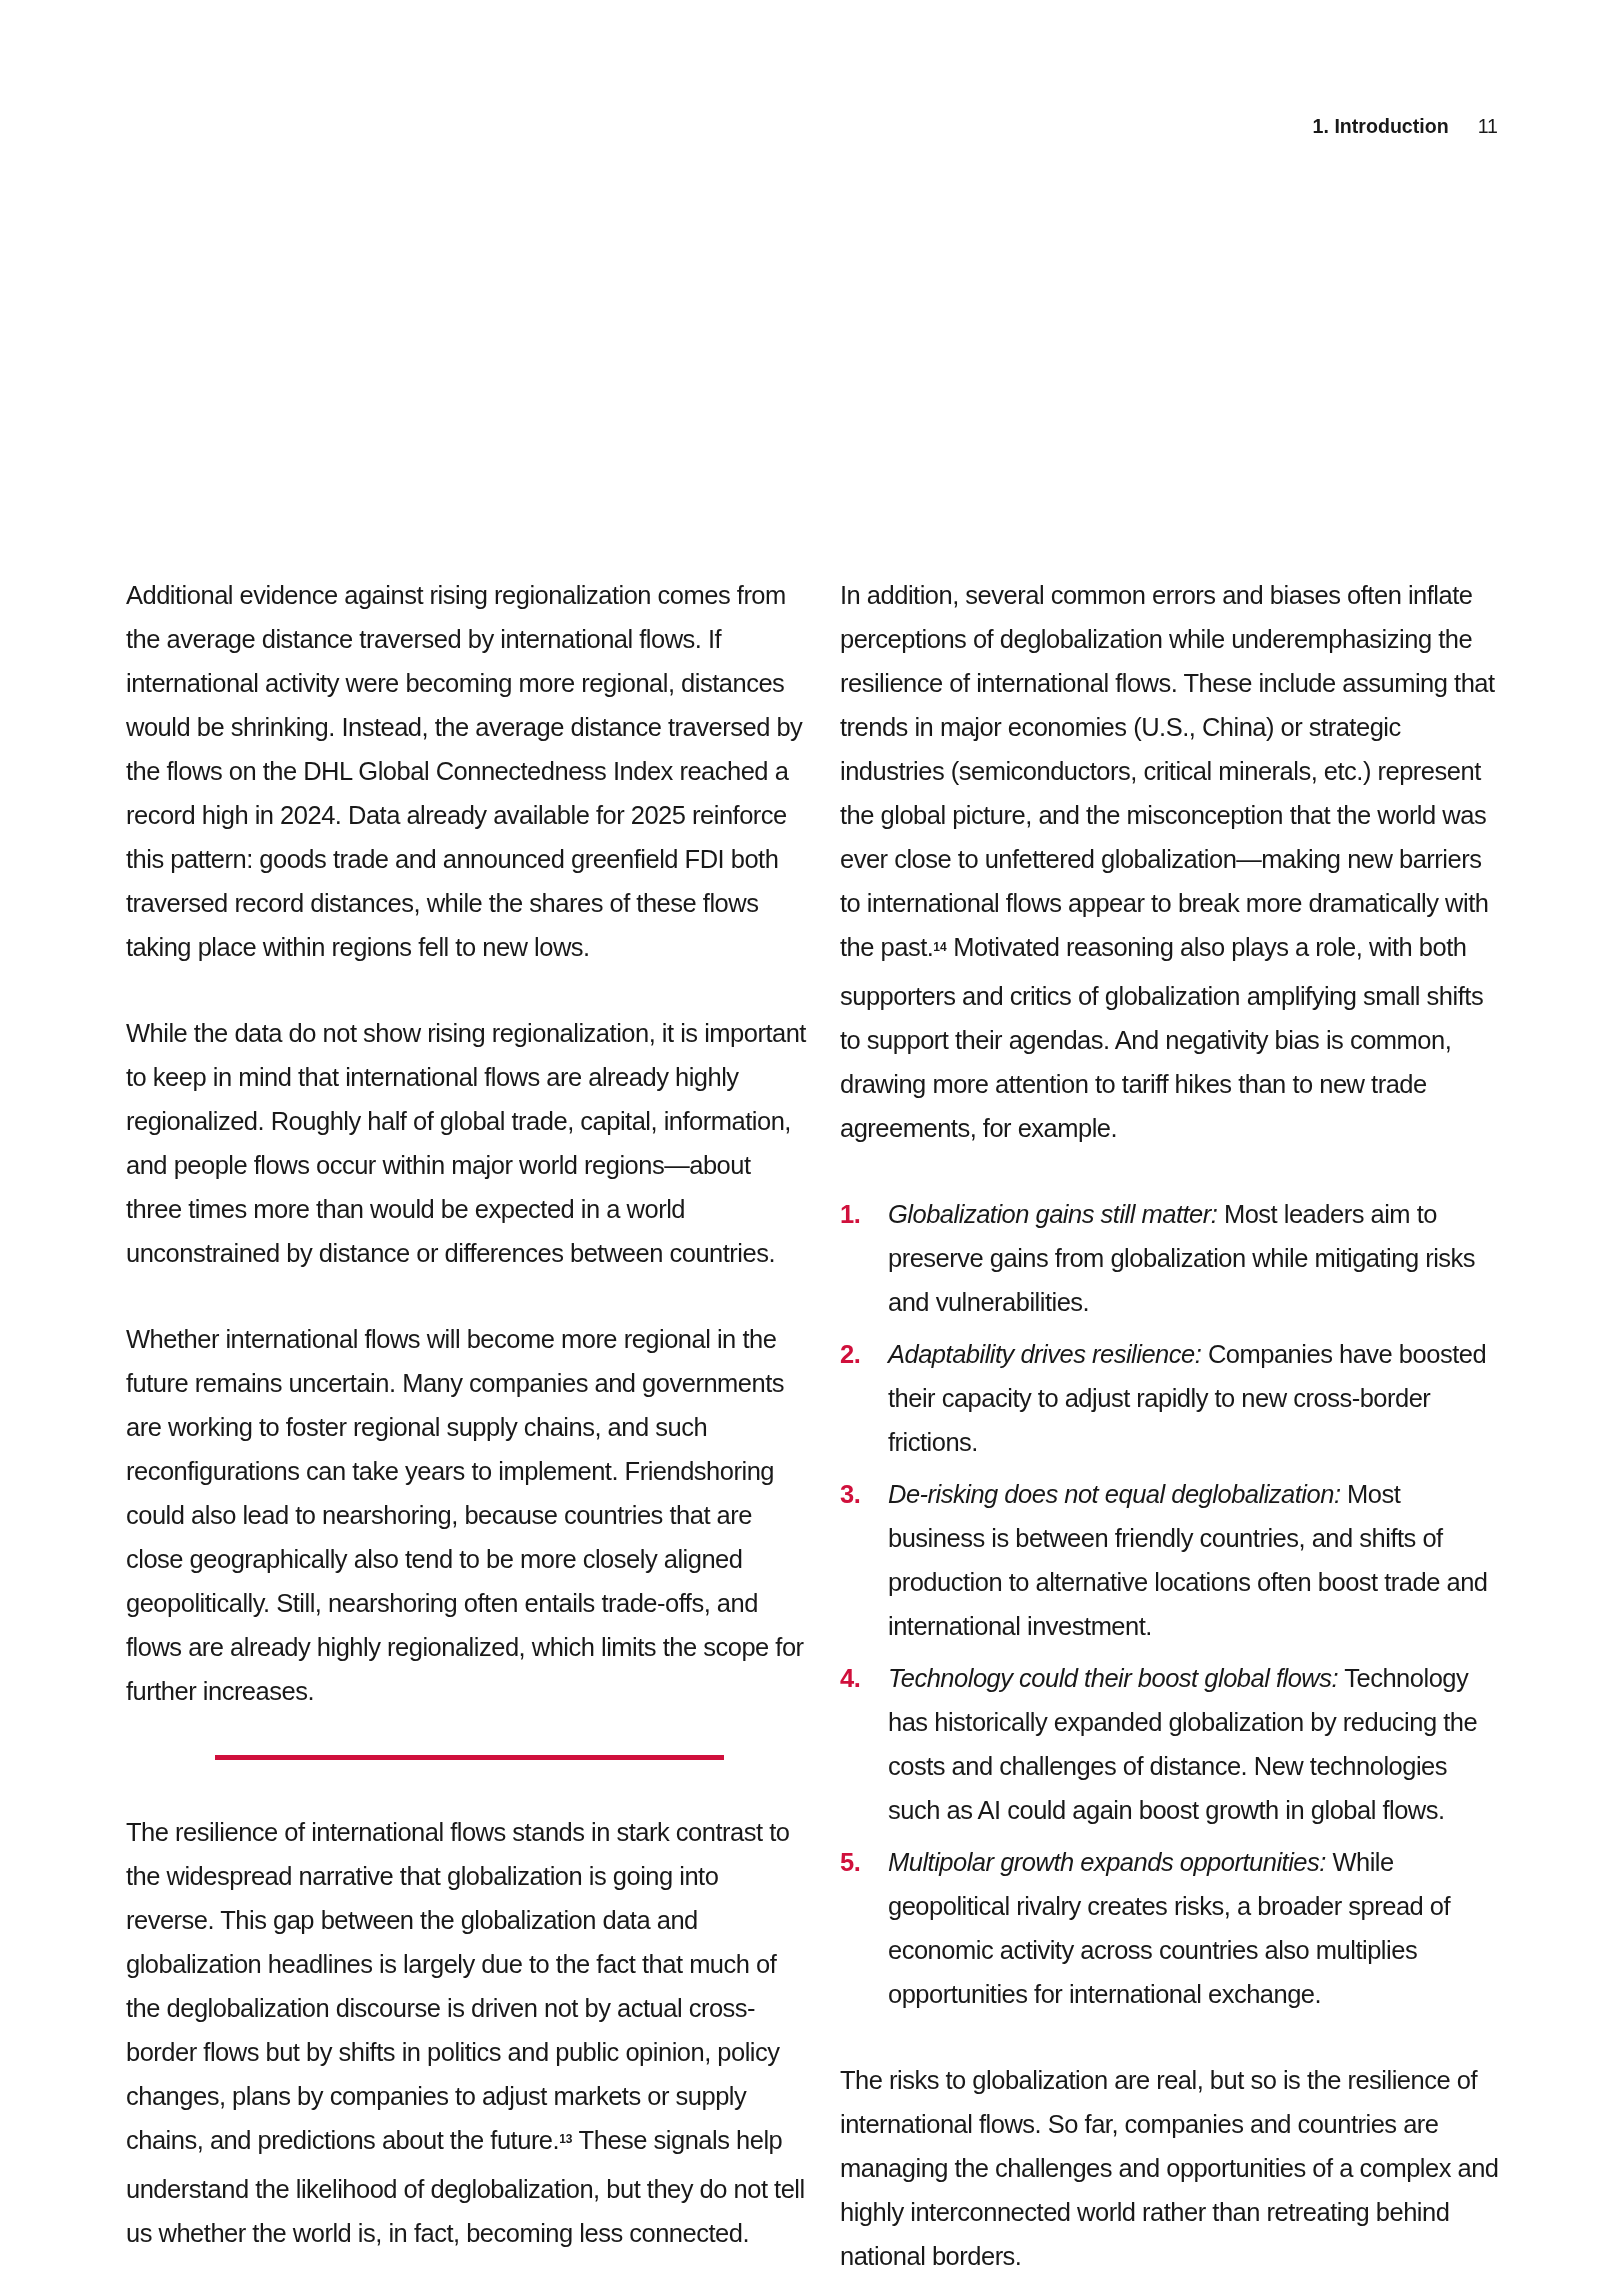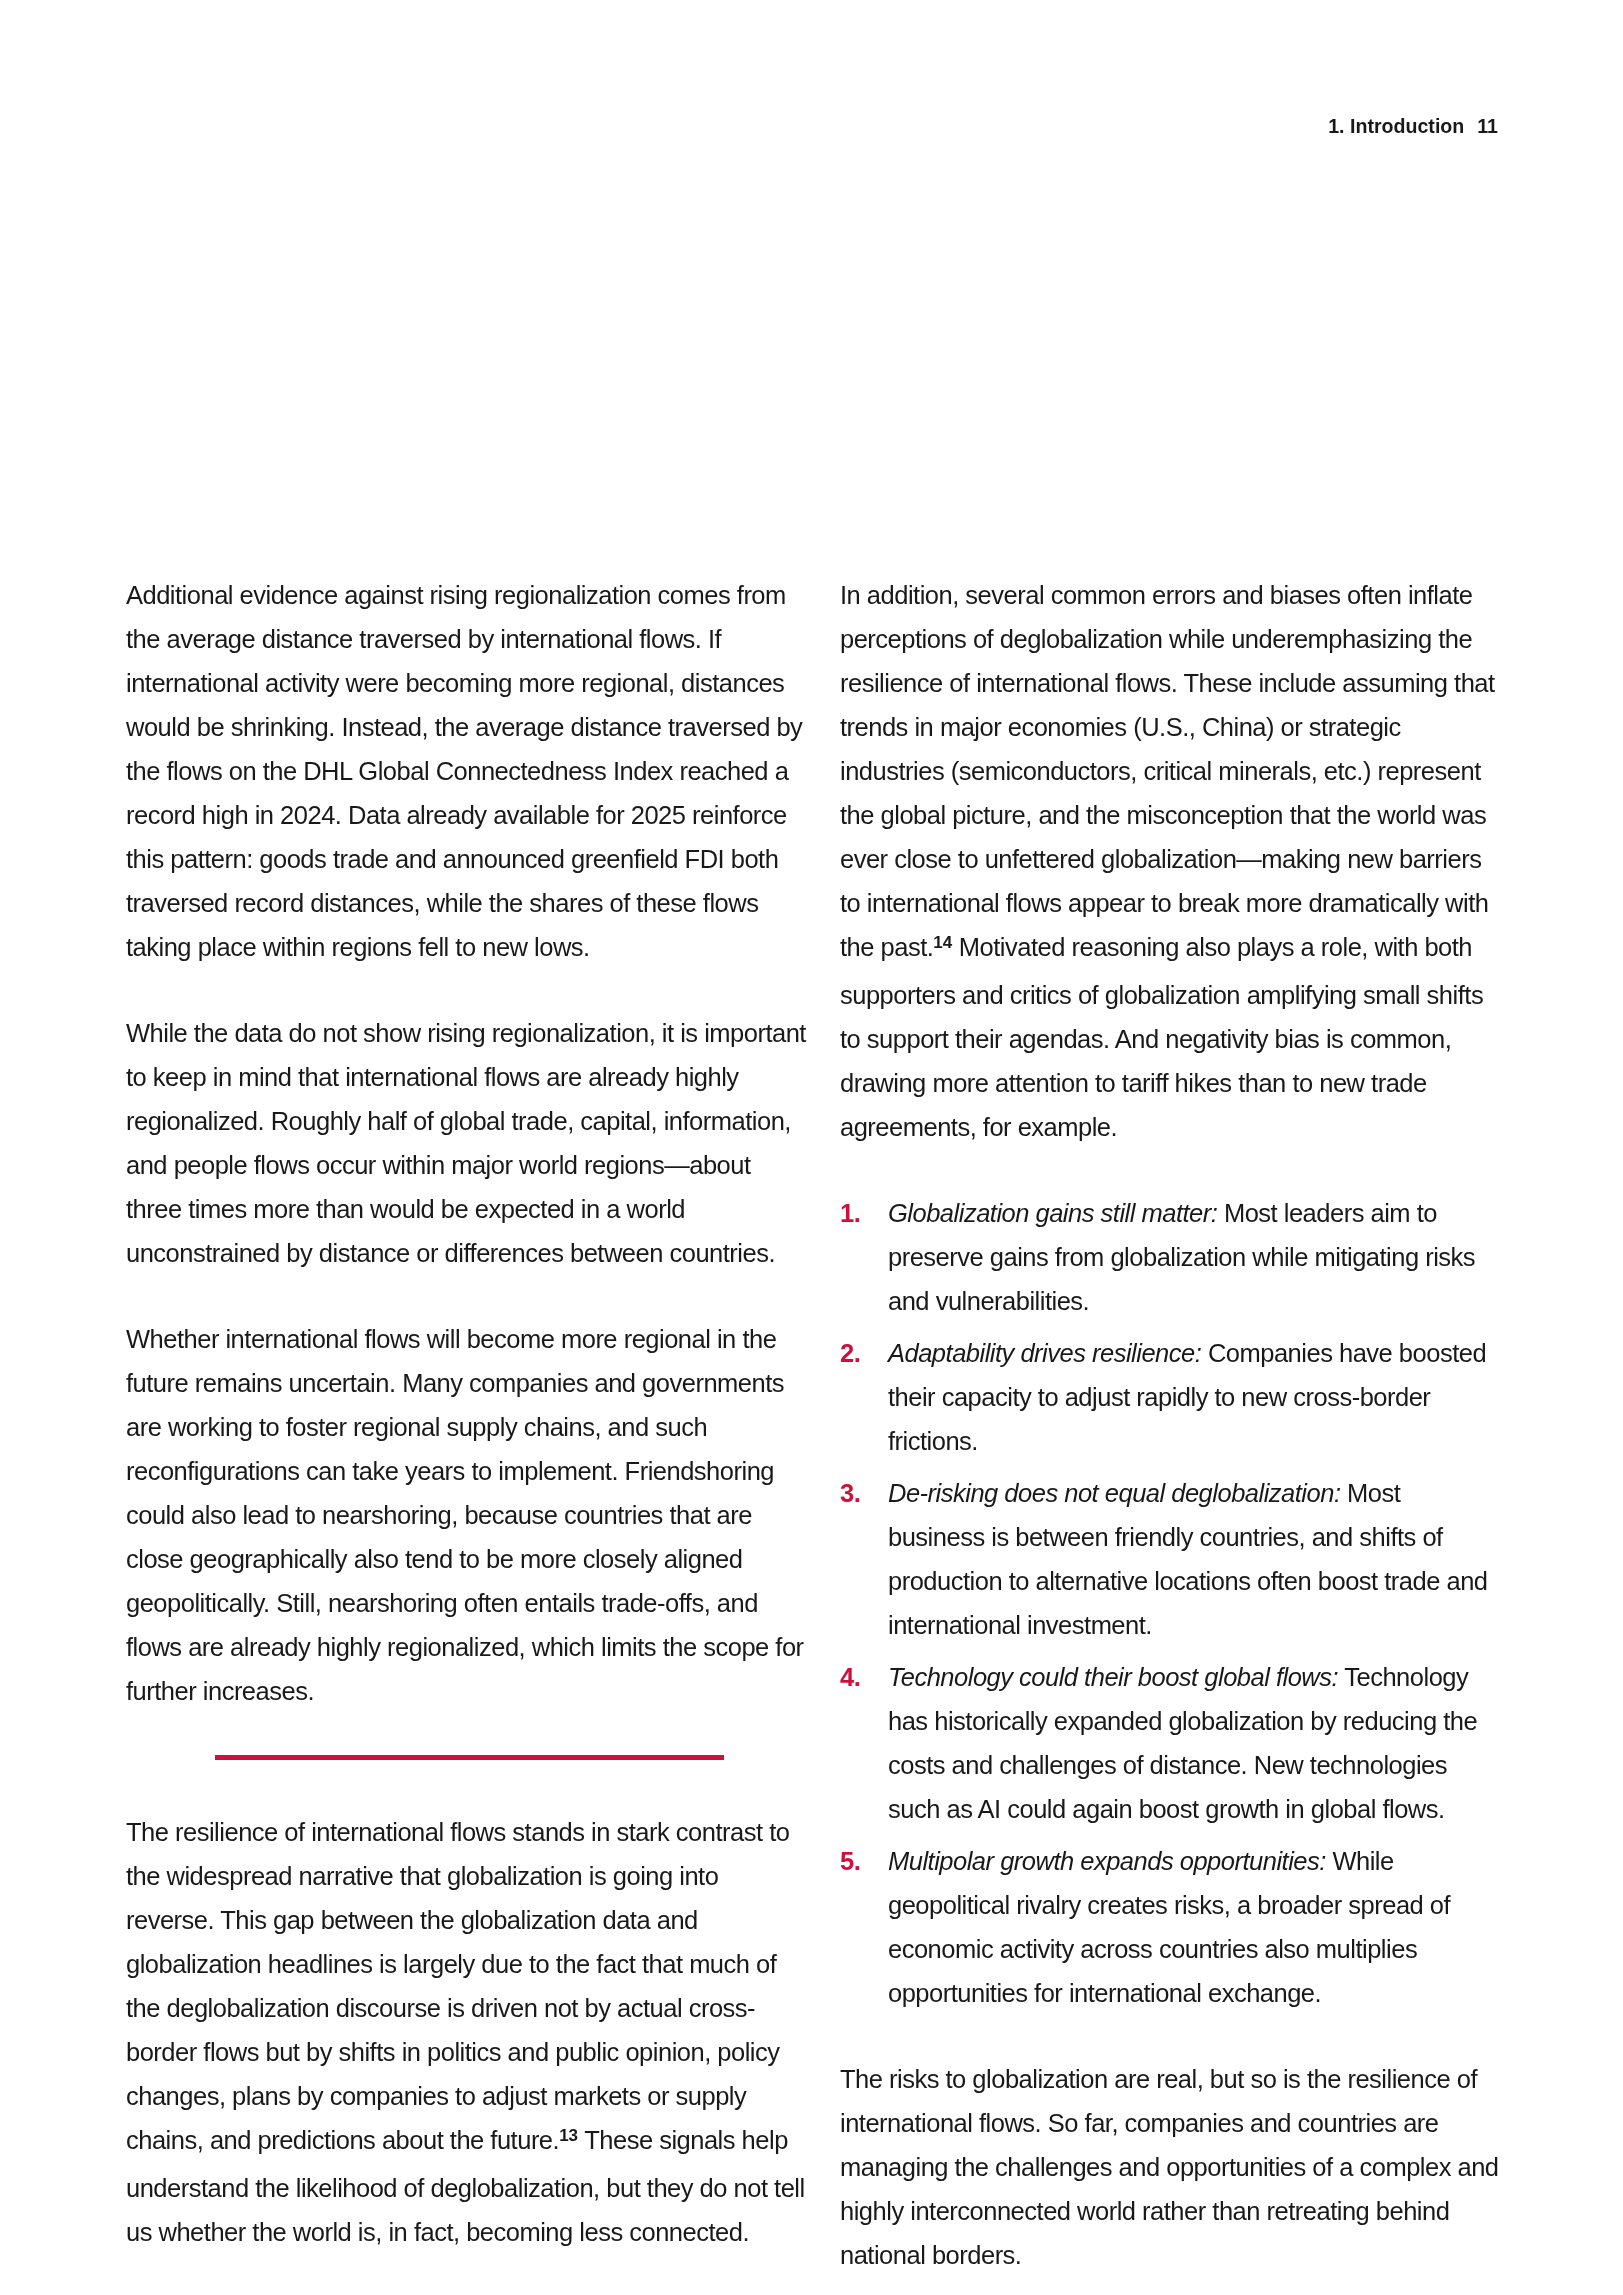--- a/index.html
+++ b/index.html
@@ -15,21 +15,21 @@
   
   .page-header{
     position:absolute;
     top:115px;
     right:125px;
     font-size:19.6px;
     line-height:23.6px;
     white-space:nowrap;
   }
   .section-title{font-weight:700;}
-  .page-number{font-weight:700;margin-left:13px;text-align:right;}
+  .page-number{font-weight:400;margin-left:29px;text-align:right;}
 
   
   .col{
     position:absolute;
     top:573px;
     font-size:25.5px;
     line-height:44px;
     letter-spacing:-0.5px;
     text-align:left;
   }
@@ -54,21 +54,21 @@
   ol.list .num{
     position:absolute;
     left:0;
     top:0;
     color:var(--accent,#D0103C);
     font-weight:700;
   }
   ol.list .lead{font-style:italic;margin-top:28px;}
 
   .sup{
-    font-size:17px;
+    font-size:12px;
     font-weight:700;
     vertical-align:baseline;
     position:relative;
     top:-0.45em;
     letter-spacing:0;
   }
 </style>
 </head>
 <body style="color: rgb(25, 25, 25);">
 

